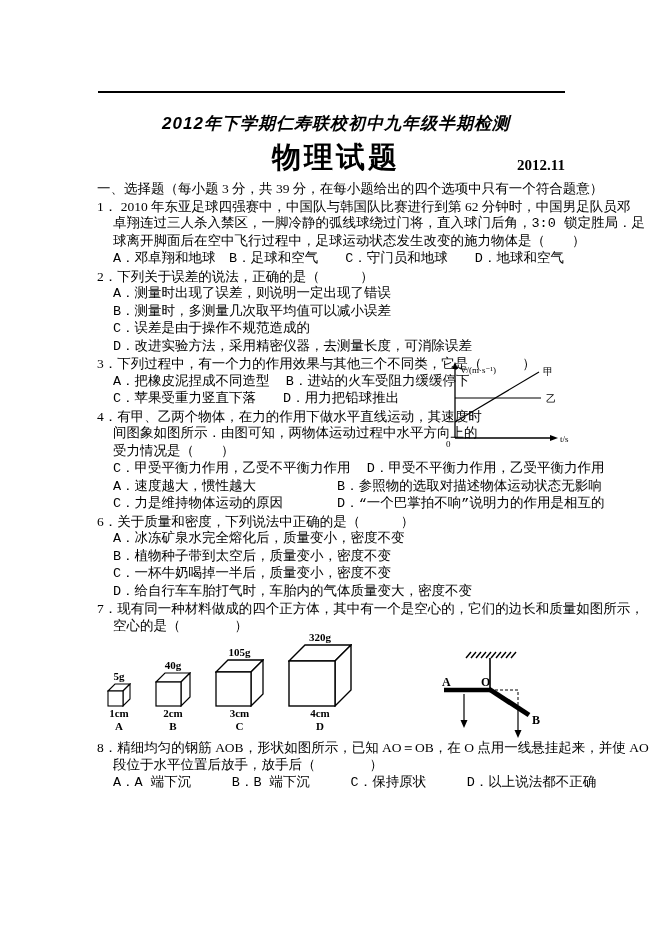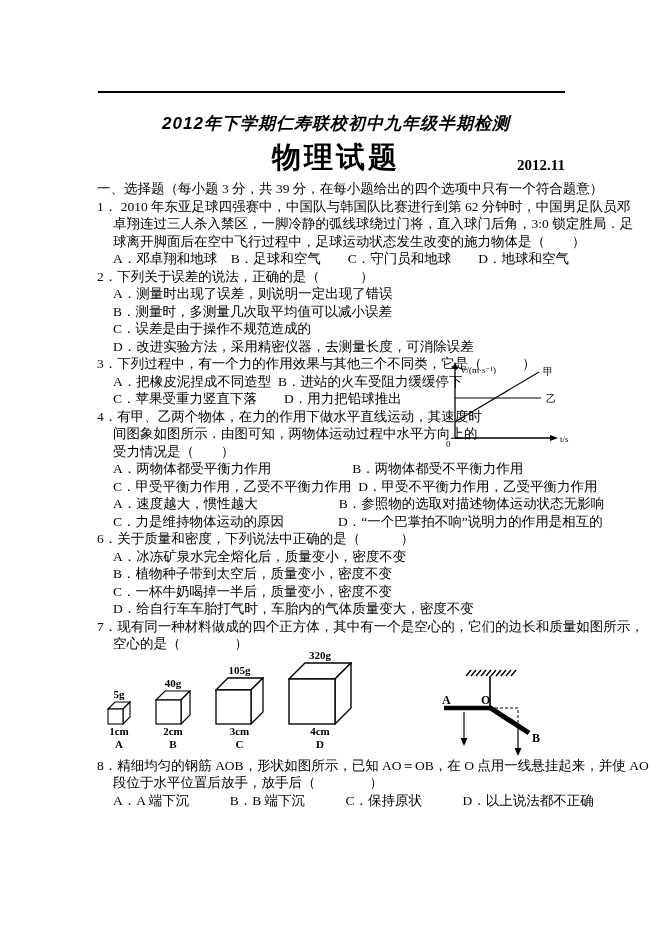--- a/index.html
+++ b/index.html
@@ -16,21 +16,21 @@
   .paper-title{
     position:absolute;left:97px;top:138px;width:478px;text-align:center;
     font-size:29px;font-weight:600;letter-spacing:3px;
   }
   .paper-date{
     position:absolute;left:505px;top:157px;width:60px;text-align:right;
     font-size:15px;font-weight:bold;
   }
   .bodytext{position:absolute;left:97px;top:180px;width:480px;font-size:13.5px;}
   .line{height:17.5px;line-height:17.5px;white-space:pre;}
-  .ind{padding-left:16px;}
+  .ind{padding-left:16px;font-family:Liberation Mono, monospace;}
   .q3q4{position:relative;}
   .vt-graph{position:absolute;left:346px;top:5px;}
   .fig-row{position:relative;height:104px;}
   .cubes{position:absolute;left:10px;bottom:6px;display:flex;align-items:flex-end;gap:24px;}
   .cube{display:flex;flex-direction:column;align-items:center;margin-top:12px;}
   .cube .mass,.cube .side,.cube .letter{
     font-size:11px;font-weight:bold;line-height:13px;white-space:pre;
   }
   .rod-fig{position:absolute;left:325px;top:2px;}
   svg text{font-family:"Liberation Serif","DejaVu Serif",serif;}
@@ -58,21 +58,20 @@
   <div class="line ind">C．误差是由于操作不规范造成的</div>
   <div class="line ind">D．改进实验方法，采用精密仪器，去测量长度，可消除误差</div>
 
   <div class="q3q4">
     <div class="line">3．下列过程中，有一个力的作用效果与其他三个不同类，它是（　　　）</div>
     <div class="line ind">A．把橡皮泥捏成不同造型  B．进站的火车受阻力缓缓停下</div>
     <div class="line ind">C．苹果受重力竖直下落　　D．用力把铅球推出</div>
     <div class="line">4．有甲、乙两个物体，在力的作用下做水平直线运动，其速度时</div>
     <div class="line ind">间图象如图所示．由图可知，两物体运动过程中水平方向上的</div>
     <div class="line ind">受力情况是（　　）</div>
-    <div class="line ind">A．两物体都受平衡力作用　　　　　　B．两物体都受不平衡力作用</div>
     <div class="line ind">C．甲受平衡力作用，乙受不平衡力作用  D．甲受不平衡力作用，乙受平衡力作用</div>
 
     <svg class="vt-graph" width="130" height="90" viewBox="0 0 130 90">
       <line x1="12" y1="6" x2="12" y2="78" stroke="#000" stroke-width="1.3"></line>
       <polygon points="12,2 9,9 15,9" fill="#000"></polygon>
       <line x1="12" y1="78" x2="108" y2="78" stroke="#000" stroke-width="1.3"></line>
       <polygon points="115,78 107,75 107,81" fill="#000"></polygon>
       <line x1="12" y1="38" x2="98" y2="38" stroke="#000" stroke-width="1.1"></line>
       <line x1="12" y1="62" x2="96" y2="12" stroke="#000" stroke-width="1.1"></line>
       <text x="17" y="13" font-size="9">V/(m·s⁻¹)</text>

